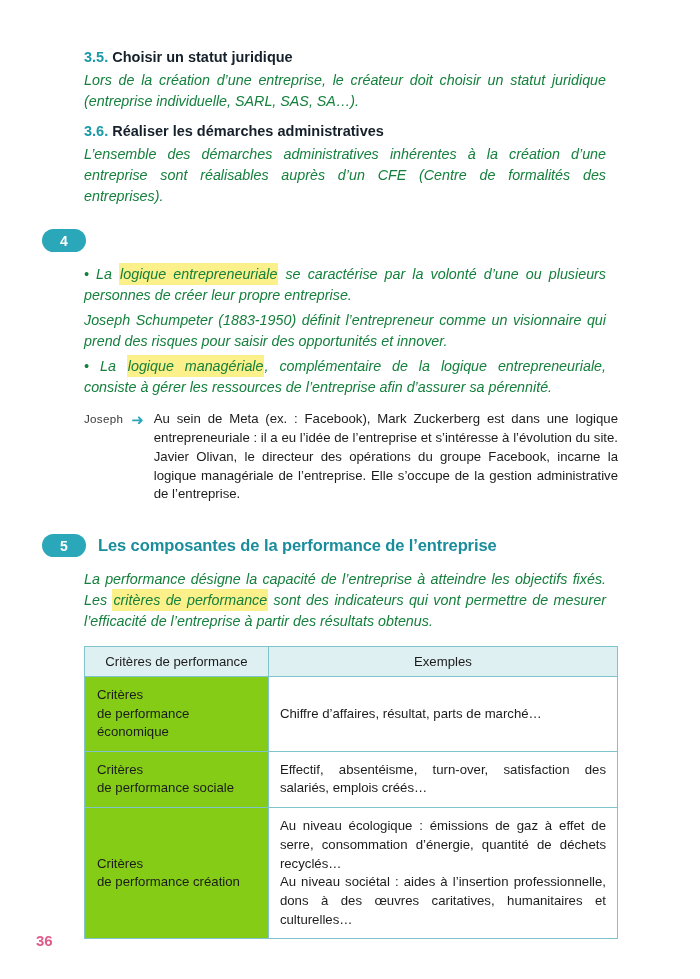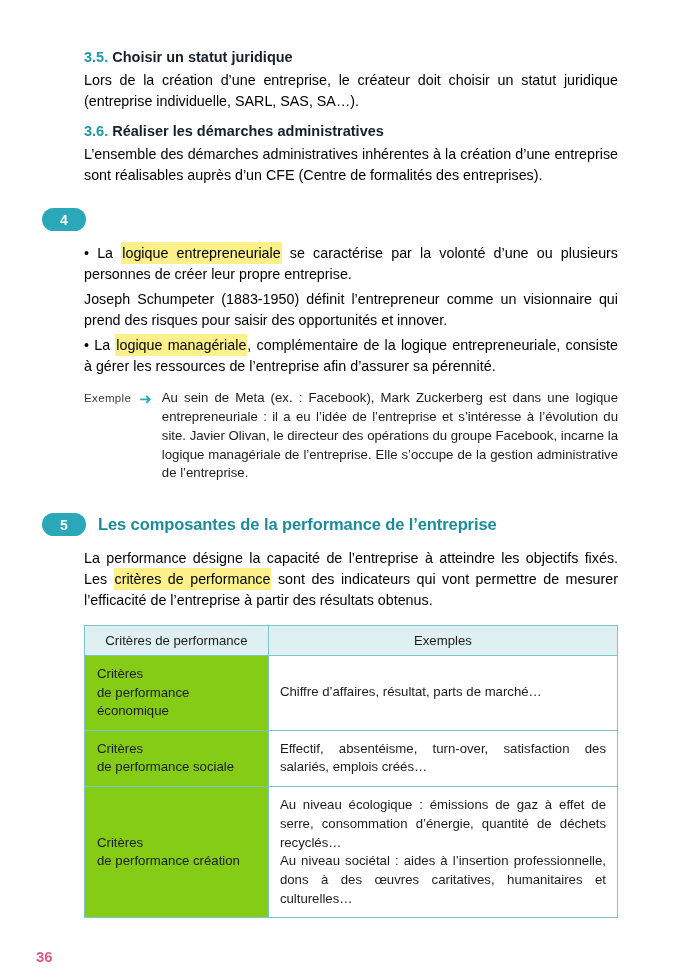--- a/index.html
+++ b/index.html
@@ -31,23 +31,24 @@
     margin: 0 0 4px 0;
     line-height: 1.25;
   }
   .subhead .num {
     color: #1a9aa8;
     font-weight: bold;
   }
   .body-text {
     font-size: 14.3px;
     line-height: 1.47;
-    color: #000000;
-    margin: 0 0 10px 0;
+    color: #15803d;
+    margin: 0 12px 10px 0;
     text-align: justify;
+    font-style: italic;
   }
   .body-text.tight { margin-bottom: 4px; }
 
   
   .section-head {
     display: flex;
     align-items: center;
     margin: 22px 0 12px -42px;
   }
   .section-badge {
@@ -137,21 +138,21 @@
     text-align: justify;
     vertical-align: middle;
   }
   col.c1 { width: 34.5%; }
   col.c2 { width: 65.5%; }
 
   
   .page-number {
     position: absolute;
     left: 36px;
-    bottom: 14px;
+    bottom: 30px;
     font-size: 15px;
     font-weight: bold;
     color: #e05a8a;
   }
 </style>
 </head>
 <body>
 
 <div class="page">
 
@@ -175,21 +176,21 @@
     <span>• La </span><span class="hl">logique entrepreneuriale</span><span> se caractérise par la volonté d’une ou plusieurs personnes de créer leur propre entreprise.</span>
   </p>
 
   <p class="body-text tight">Joseph Schumpeter (1883-1950) définit l’entrepreneur comme un visionnaire qui prend des risques pour saisir des opportunités et innover.</p>
 
   <p class="body-text">
     <span>• La </span><span class="hl">logique managériale</span><span>, complémentaire de la logique entrepreneuriale, consiste à gérer les ressources de l’entreprise afin d’assurer sa pérennité.</span>
   </p>
 
   <div class="example">
-    <div class="example-label">Exemple</div>
+    <div class="example-label">Joseph</div>
     <div class="example-arrow">➜</div>
     <div class="example-text">Au sein de Meta (ex. : Facebook), Mark Zuckerberg est dans une logique entrepreneuriale : il a eu l’idée de l’entreprise et s’intéresse à l’évolution du site. Javier Olivan, le directeur des opérations du groupe Facebook, incarne la logique managériale de l’entreprise. Elle s’occupe de la gestion administrative de l’entreprise.</div>
   </div>
 
   <div class="section-head" style="margin-top:30px;">
     <div class="section-badge">5</div>
     <div class="section-title">Les composantes de la performance de l’entreprise</div>
   </div>
 
   <p class="body-text">

